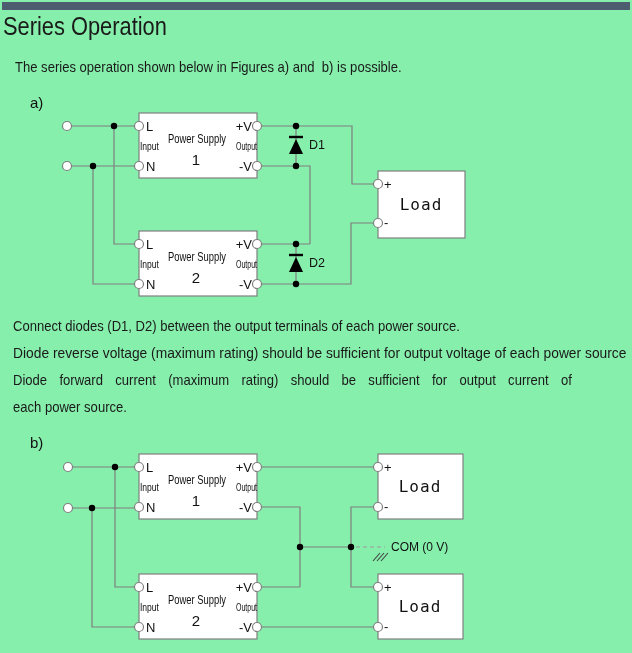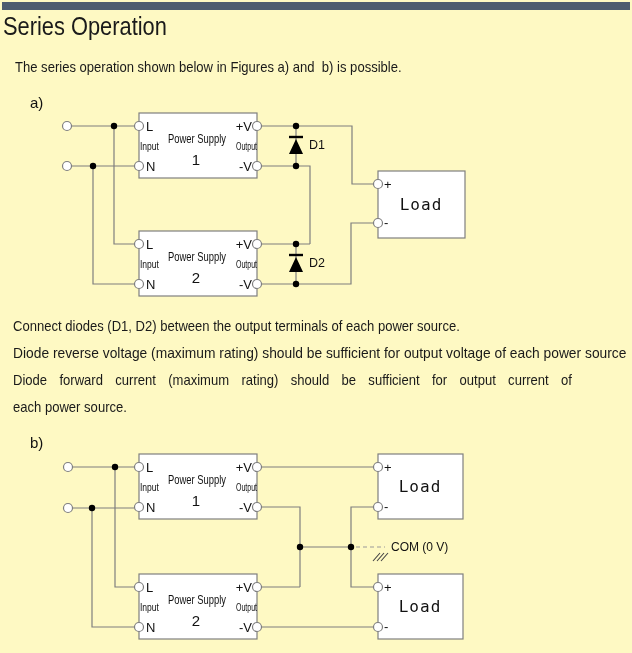--- a/index.html
+++ b/index.html
@@ -1,17 +1,17 @@
 <!DOCTYPE html>
 <html><head>
 <meta charset="utf-8">
 <style>
   html,body { margin:0; padding:0; background:#ffffff; }
   body { width:632px; height:653px; font-family:"Liberation Sans",sans-serif; }
-  .page { position:relative; width:632px; height:653px; background:#fef9c3; overflow:hidden; }
+  .page { position:relative; width:632px; height:653px; background:#86efac; overflow:hidden; }
   .top-bar { position:absolute; left:2px; top:2px; width:628px; height:8px; background:#4d5c6f; }
   .title { position:absolute; left:3px; top:11px; margin:0; font-size:26px; font-weight:400;
            color:#1a1a1a; transform:scaleX(0.84); transform-origin:0 0; white-space:pre; }
   .txt { position:absolute; color:#1a1a1a; font-size:15px; line-height:1.15;
          white-space:pre; transform-origin:0 0; }
   .intro { left:15px; top:58px; transform:scaleX(0.87); }
   .n1 { left:13px; top:317px; transform:scaleX(0.87); }
   .n2 { left:13px; top:344px; transform:scaleX(0.92); }
   .n3 { left:13px; top:371px; transform:scaleX(0.87); word-spacing:10px; }
   .n4 { left:13px; top:398px; transform:scaleX(0.87); }

